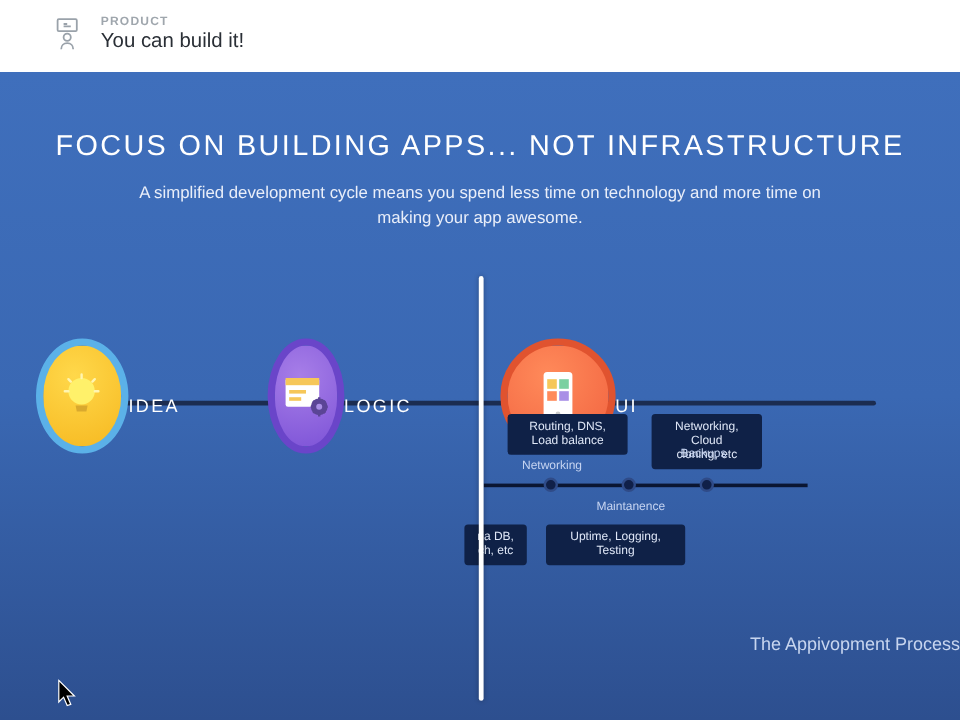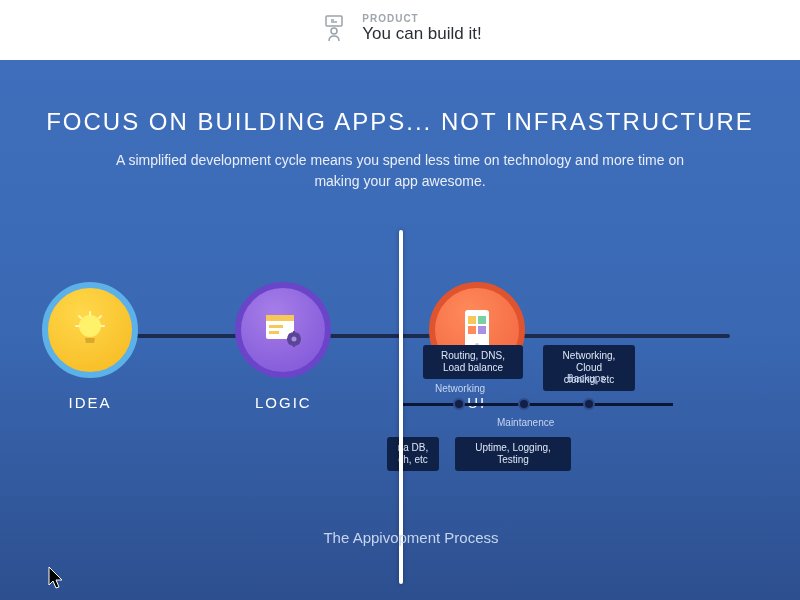--- a/index.html
+++ b/index.html
@@ -9,21 +9,20 @@
     overflow: hidden;
     background: #fff;
   }
 
   
   .tabs { display: flex; height: 60px; background: #fff; }
   .tab {
     flex: 1; display: flex; align-items: center; gap: 12px;
     padding: 8px 40px; cursor: pointer;
     border-bottom: 3px solid transparent;
-    justify-content: center;
   }
   .tab.active { border-bottom-color: #4db9e6; }
   .tab-icon {
     width: 32px; height: 32px; display: flex;
     align-items: center; justify-content: center;
     color: #888;
   }
   .tab-text { display: flex; flex-direction: column; }
   .tab-eyebrow {
     font-size: 10px; letter-spacing: 1px; font-weight: 600;
@@ -67,42 +66,42 @@
     height: 4px; background: #1b2c50;
     border-radius: 2px;
   }
 
   .nodes {
     position: absolute; top: 0; left: 0; right: 0;
     display: flex; justify-content: space-between;
     padding: 0 30px;
   }
   .node {
-    width: 120px; display: flex; flex-direction: column;
+    width: 120px; display: flex; flex-direction: row;
     align-items: center;
   }
   .circle {
     width: 96px; height: 96px; border-radius: 50%;
     display: flex; align-items: center; justify-content: center;
     border: 6px solid rgba(0,0,0,0);
     position: relative;
   }
   .circle.orange { background: radial-gradient(circle at 40% 30%, #ffd84a, #f6b820); border-color: #5bb1e8; }
   .circle.purple { background: radial-gradient(circle at 40% 30%, #a77ee8, #7d53d7); border-color: #6a45c9; }
   .circle.red    { background: radial-gradient(circle at 40% 30%, #ff8a5a, #f1623f); border-color: #e0532f; }
   .circle.green  { background: radial-gradient(circle at 40% 30%, #5ad0a1, #3eb884); border-color: #37a777; }
 
   .node-label {
     margin-top: 16px; font-size: 15px; letter-spacing: 2px;
     font-weight: 500; color: #fff;
   }
 
   .caption {
     position: absolute; bottom: 54px; left: 0; right: 0;
-    text-align: center; color: #c7d5ef; font-size: 15px; margin-left: 22px;
+    text-align: right; color: #c7d5ef; font-size: 15px; margin-left: 22px;
   }
 
   
   .divider {
     position: absolute; top: 170px; bottom: 16px;
     left: 399px; width: 4px; background: #fff;
     border-radius: 2px;
     box-shadow: 0 0 4px rgba(0,0,0,.3);
   }
 

